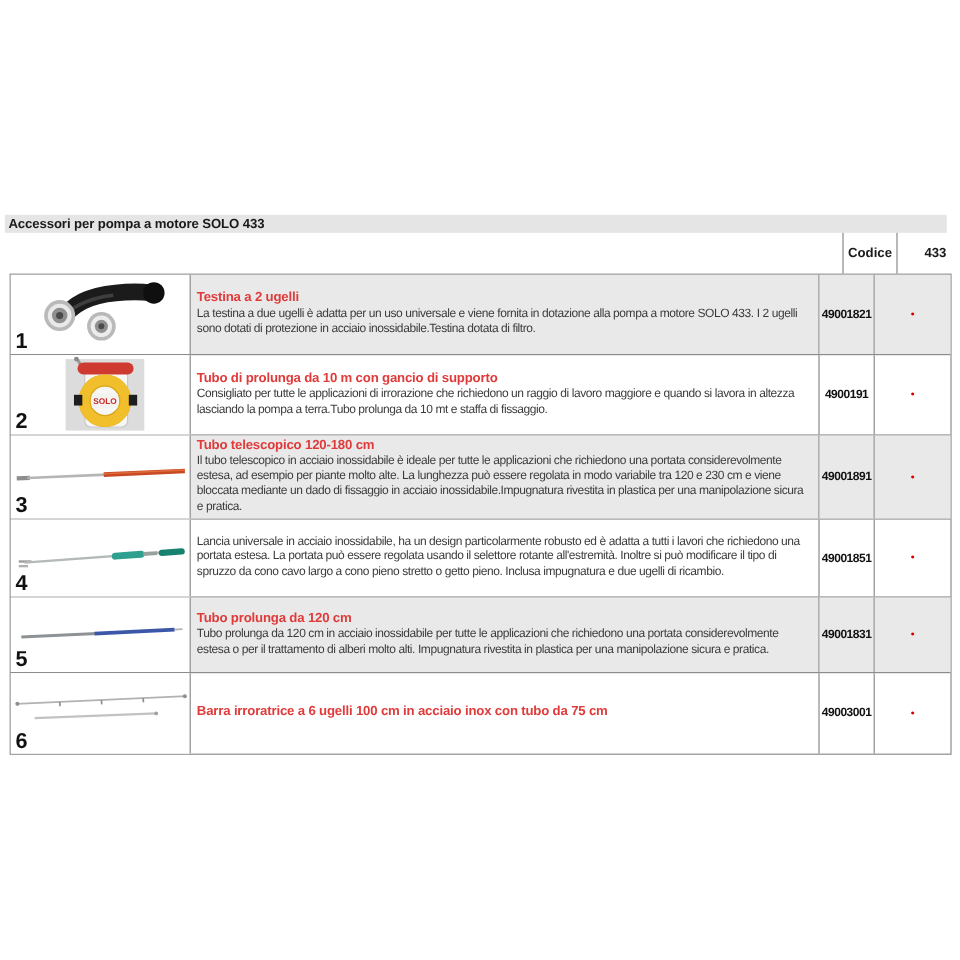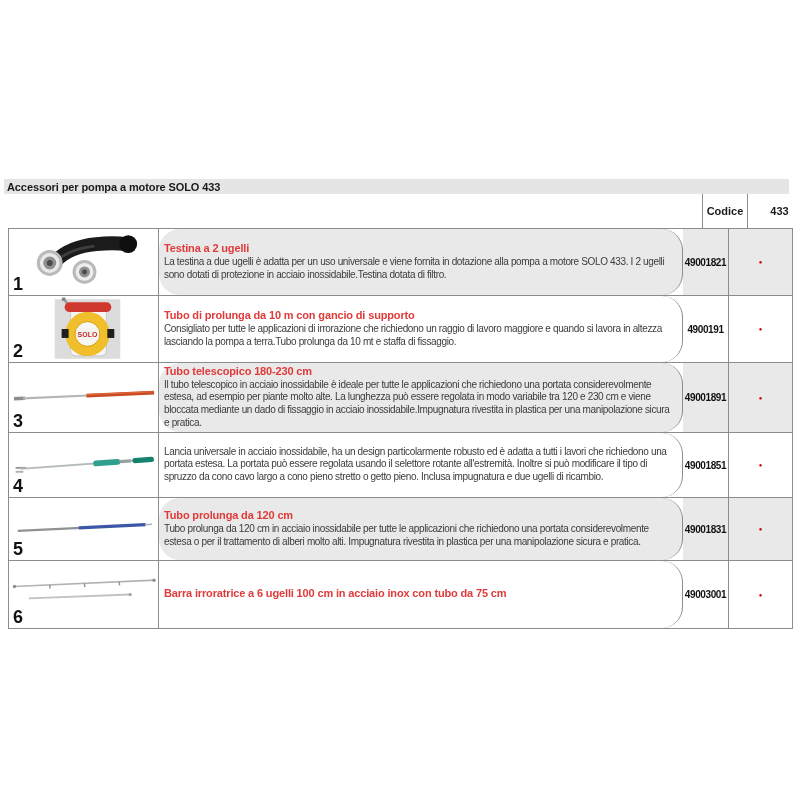--- a/index.html
+++ b/index.html
@@ -26,21 +26,21 @@
   .row.h1{height:67px}.row.h2{height:67px}.row.h3{height:70px}
   .row.h4{height:65px}.row.h5{height:63px}.row.h6{height:67px}
   .row.alt .cell-desc,.row.alt .cell-code,.row.alt .cell-dot{background:var(--row-alt-bg,#e9e9e9);}
 
   .cell{box-sizing:border-box;border-right:1px solid var(--table-border,#8c8c8c);}
   .cell-photo{width:150px;position:relative;background:#fff;}
   .cell-photo svg{position:absolute;left:0;top:0;width:100%;height:100%;}
   .row-num{position:absolute;left:4px;bottom:2px;font-size:18px;font-weight:bold;
            color:#111;line-height:1;}
   .cell-desc{width:524px;display:flex;flex-direction:column;justify-content:center;
-             padding:0 6px 1px 5px;border-radius:21px;}
+             padding:0 6px 1px 5px;}
   .prod-title{font-size:11px;font-weight:bold;color:var(--accent-red,#e03a3a);
               letter-spacing:-0.15px;margin:0 0 1px 0;line-height:13px;}
   .prod-desc{font-size:10px;line-height:12.6px;letter-spacing:-0.35px;color:#3c3c3c;margin:0;}
   .cell-code{width:46px;display:flex;align-items:center;justify-content:center;}
   .code-text{font-size:10px;font-weight:bold;color:#111;letter-spacing:-0.4px;white-space:nowrap;}
   .cell-dot{flex:1;border-right:none;display:flex;align-items:center;justify-content:center;}
   .dot{font-size:6px;color:var(--dot-red,#d40000);line-height:1;}
 </style>
 </head>
 <body>
@@ -122,21 +122,21 @@
       <div class="cell cell-photo">
         <svg viewBox="0 0 150 66">
           <line x1="5" y1="34.2" x2="16" y2="33.8" stroke="#8d8d8d" stroke-width="3.5"></line>
           <line x1="14" y1="33.8" x2="80" y2="31" stroke="#b5b5b5" stroke-width="2.2"></line>
           <line x1="78" y1="31" x2="146" y2="28" stroke="#c84a22" stroke-width="3.8"></line>
           <line x1="78" y1="30.2" x2="146" y2="27.2" stroke="#e06a3c" stroke-width="1.2"></line>
         </svg>
         <span class="row-num">3</span>
       </div>
       <div class="cell cell-desc">
-        <p class="prod-title">Tubo telescopico 180-230 cm</p>
+        <p class="prod-title">Tubo telescopico 120-180 cm</p>
         <p class="prod-desc">Il tubo telescopico in acciaio inossidabile è ideale per tutte le applicazioni che richiedono una portata considerevolmente estesa, ad esempio per piante molto alte. La lunghezza può essere regolata in modo variabile tra 120 e 230 cm e viene bloccata mediante un dado di fissaggio in acciaio inossidabile.Impugnatura rivestita in plastica per una manipolazione sicura e pratica.</p>
       </div>
       <div class="cell cell-code">
         <span class="code-text">49001891</span>
       </div>
       <div class="cell cell-dot">
         <span class="dot">●</span>
       </div>
     </div>
 

